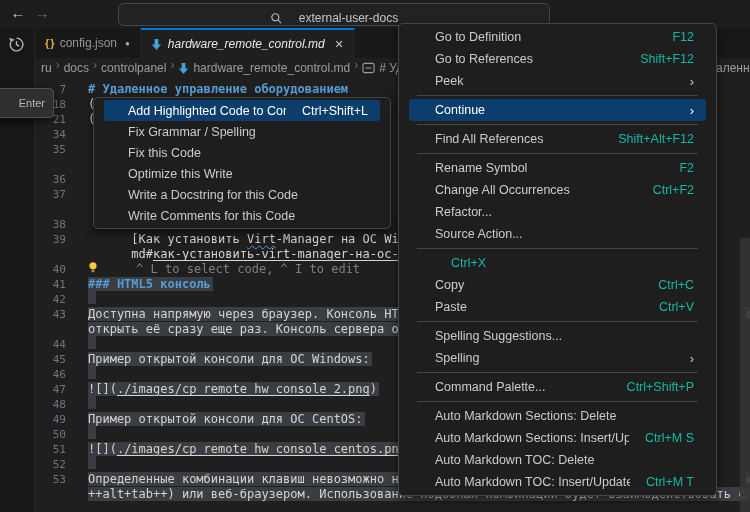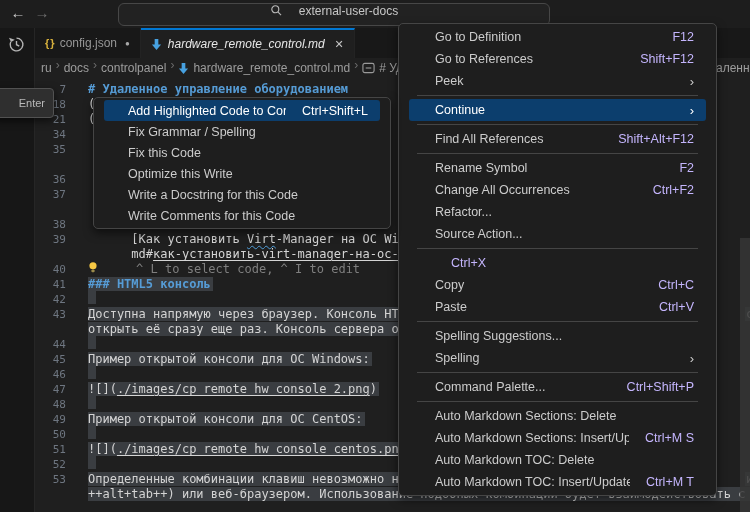--- a/index.html
+++ b/index.html
@@ -3,21 +3,21 @@
 <meta charset="utf-8">
 <style>
   html,body{margin:0;padding:0;background:#000;}
   .screen{position:relative;width:750px;height:512px;overflow:hidden;background:#1f1f1f;
           font-family:"Liberation Sans",sans-serif;-webkit-font-smoothing:antialiased;}
   
   .titlebar{position:absolute;left:0;top:0;right:0;height:28px;background:#1d1d1d;z-index:5;}
   .navarrow{position:absolute;top:4px;font-size:15px;color:#cfcfcf;width:20px;text-align:center;cursor:default;}
   .navarrow.fwd{color:#6f6f6f;}
   .cmdcenter{position:absolute;left:118px;top:3px;width:430px;height:21px;background:#222222;
-             border:1px solid #474747;border-radius:6px;display:flex;align-items:flex-start;justify-content:center;
+             border:1px solid #474747;border-radius:6px;display:flex;align-items:flex-end;justify-content:center;
              gap:16px;color:#c7c7c7;font-size:12px;}
   
   .rail{position:absolute;left:0;top:28px;width:34px;bottom:0;background:#171717;border-right:1px solid #262626;z-index:4;}
   .rail .hist{position:absolute;left:8px;top:8px;}
   .entertip{position:absolute;left:-8px;top:88px;width:62px;height:30px;background:#2f2f2f;border:1px solid #525252;
             border-radius:4px;box-shadow:0 3px 8px rgba(0,0,0,.6);z-index:6;display:flex;align-items:center;
             justify-content:flex-end;padding-right:8px;box-sizing:border-box;color:#b9b9b9;font-size:11px;}
   
   .tabbar{position:absolute;left:35px;top:28px;right:0;height:30px;background:#181818;display:flex;z-index:5;}
   .tab{display:flex;align-items:center;gap:6px;padding:0 10px;background:#181818;border-right:1px solid #232323;
@@ -48,21 +48,21 @@
   .frag.sel span{background:#3a3d41;color:#d4d4d4;padding:0 1px;margin-left:28px;}
   .frag.crumbfrag{font-family:"Liberation Sans",sans-serif;color:#9d9d9d;}
   
   .sbslider{position:absolute;right:0;top:238px;width:10px;height:274px;background:#363636;opacity:.85;z-index:3;}
   
   .menu{position:absolute;background:#1e1e1e;border:1px solid #454545;border-radius:5px;
         box-shadow:0 4px 10px rgba(0,0,0,.55);padding:2px 8px;z-index:20;font-size:12.5px;color:#cccccc;box-sizing:border-box;}
   .mi{height:22px;display:flex;align-items:center;padding:0 12px 0 26px;margin:0 2px;border-radius:3px;cursor:default;}
   .menu.submenu .mi{height:21px;padding-left:24px;}
   .mi .lab{flex:1;white-space:nowrap;overflow:hidden;}
-  .mi .sc{margin-left:16px;white-space:nowrap;color:#c4b5fd;}
+  .mi .sc{margin-left:16px;white-space:nowrap;color:#14b8a6;}
   .mi .arr{margin-left:16px;color:#cccccc;font-size:13px;}
   .mi.hl{background:#0c3e6d;color:#ffffff;}
   .mi.hl .sc,.mi.hl .arr{color:#ffffff;margin-left:16px;}
   .sep{height:1px;background:#454545;margin:3px 10px;}
 </style>
 </head>
 <body>
 
 <div class="screen">
 

